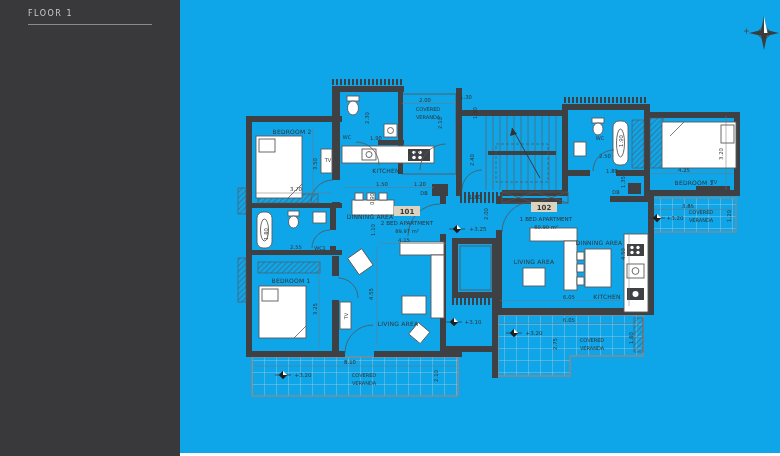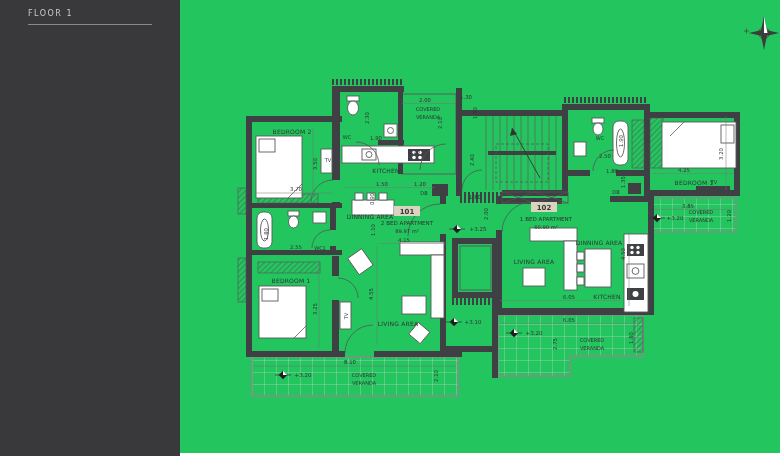--- a/index.html
+++ b/index.html
@@ -1,17 +1,17 @@
 <!DOCTYPE html>
 <html><head>
 <meta charset="utf-8">
 <style>
   html,body{margin:0;padding:0;background:#fff;width:780px;height:456px;overflow:hidden;
     font-family:"DejaVu Sans",sans-serif;}
-  .stage{position:relative;width:780px;height:453px;background:#22c55e;}
+  .stage{position:relative;width:780px;height:453px;background:#0ea5e9;}
   .sidebar{position:absolute;left:0;top:0;width:180px;height:456px;background:#39393c;}
   .sidebar .title{position:absolute;left:28px;top:9px;font-size:8px;letter-spacing:1.5px;
     color:#c9c9c9;font-family:"DejaVu Sans",sans-serif;}
   .sidebar .rule{position:absolute;left:28px;top:24px;width:124px;height:0;
     border-top:1.5px solid #8a8a8a;}
   svg{position:absolute;left:0;top:0;}
   .w{fill:#3f4043;}
   .thin{fill:none;stroke:#5a5a5a;stroke-width:0.9;}
   .fur{fill:#ffffff;stroke:#5a5a5a;stroke-width:0.9;}
   .dark{fill:#3f4043;stroke:none;}

